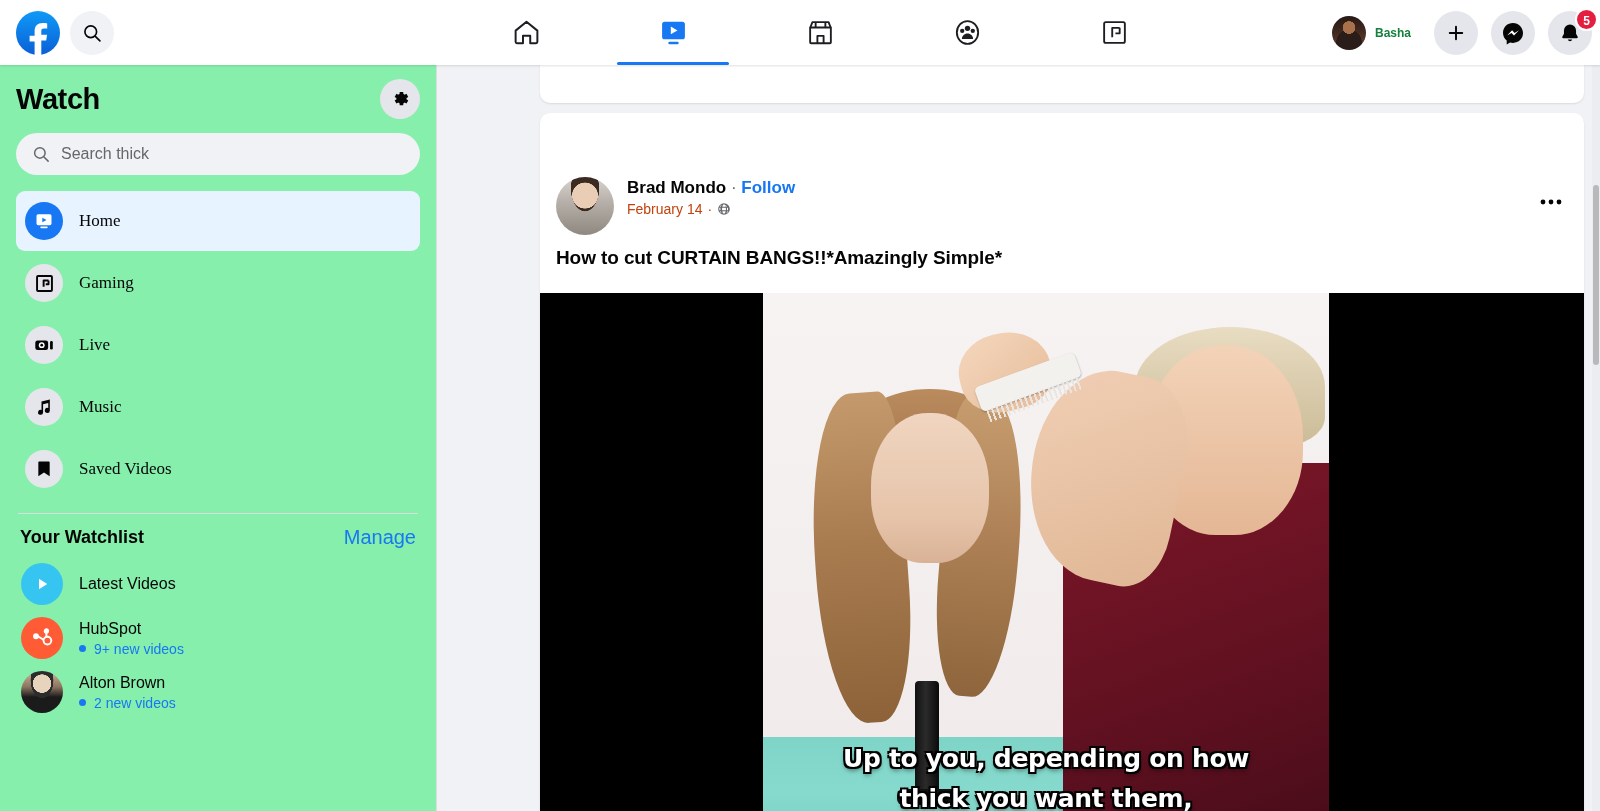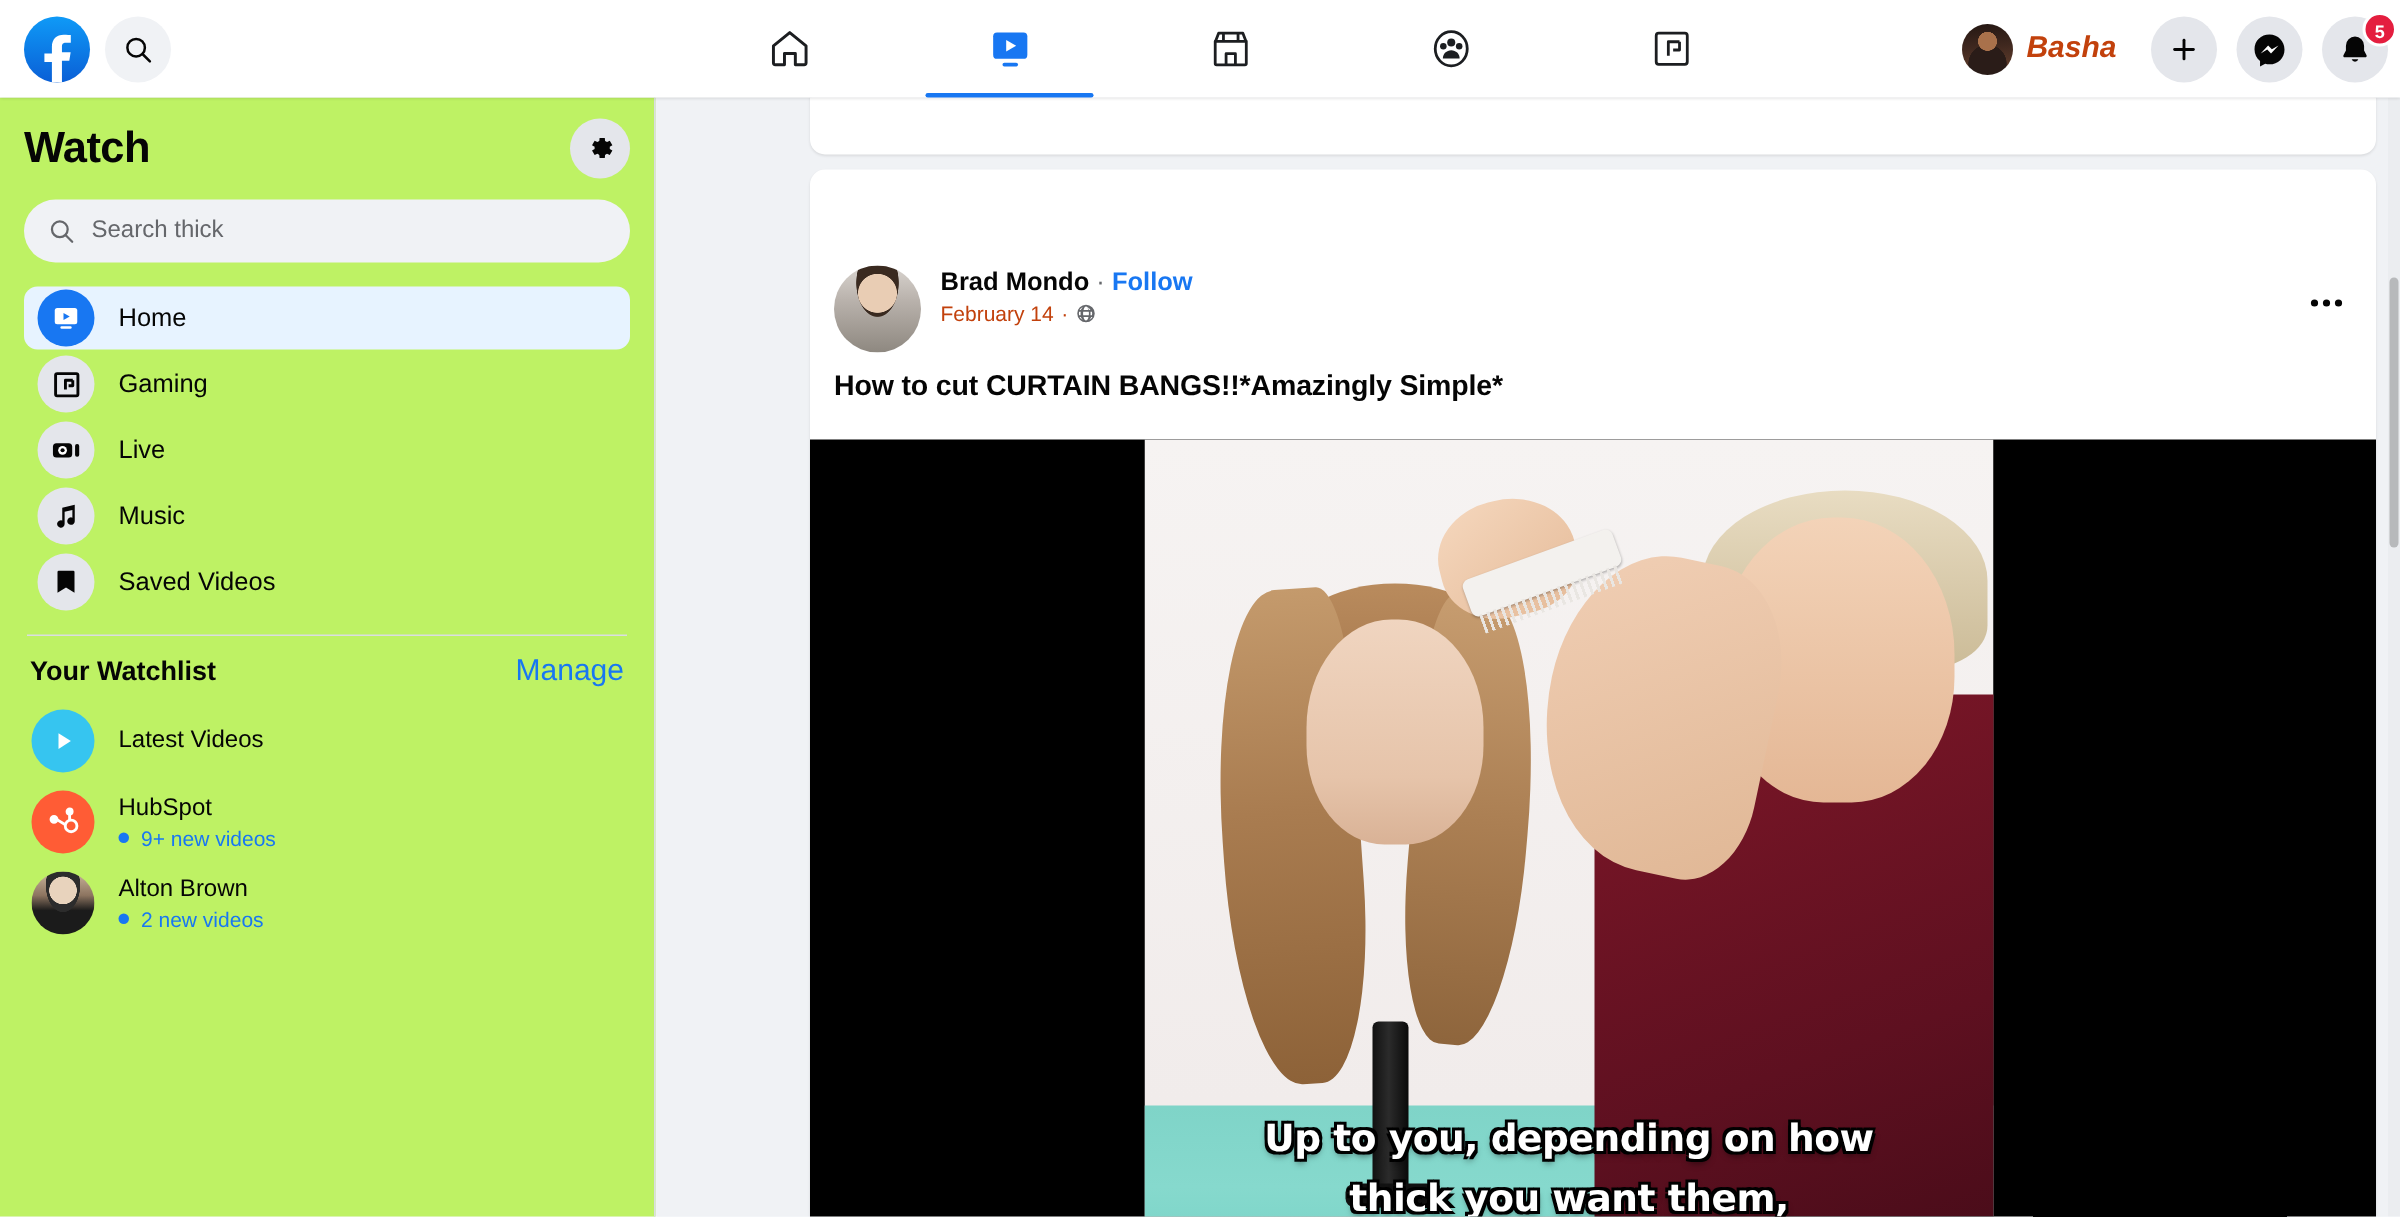--- a/index.html
+++ b/index.html
@@ -48,52 +48,53 @@
   }
   .profile-chip { display:flex; align-items:center; gap:9px; padding:3px 10px 3px 3px; border-radius:22px; }
   .avatar-basha {
     width:34px; height:34px; border-radius:50%;
     background:
       radial-gradient(circle at 50% 34%, #a9714b 0 22%, rgba(0,0,0,0) 23%),
       radial-gradient(circle at 50% 78%, #2a1c18 0 40%, rgba(0,0,0,0) 41%),
       linear-gradient(175deg,#241713 0%,#40281f 45%,#6b4430 100%);
     background-color:#3a2520;
   }
-  .profile-name { font-size:20px; font-weight:600; color:#c2410c;font-style:italic; }
+  .profile-name { font-size:12px; font-weight:600; color:#15803d; }
   .round-btn {
     width:44px; height:44px; border-radius:50%; background:#e4e6eb;
     display:flex; align-items:center; justify-content:center; position:relative;
   }
   .badge {
     position:absolute; top:-3px; right:-6px; min-width:23px; height:23px;
     background:#e41e3f; color:#fff; border-radius:12px;
     font-size:12px; font-weight:700; line-height:23px; text-align:center;
     padding:0 5px; border:2px solid #fff;
   }
 
   
   .sidebar {
     position:absolute; top:65px; left:0; width:437px; height:746px;
-    background:#bef264; border-right:1px solid #dadde1;
+    background:#86efac; border-right:1px solid #dadde1;
     padding:14px 16px 0 16px; overflow:hidden;
   }
   .side-title-row { display:flex; align-items:center; justify-content:space-between; margin-bottom:14px; }
   .side-title { font-size:29px; font-weight:700; letter-spacing:-0.4px; }
   .gear-btn { width:40px; height:40px; border-radius:50%; background:#e4e6eb;
     display:flex; align-items:center; justify-content:center; }
   .side-search {
     height:42px; border-radius:21px; background:#f0f2f5;
     display:flex; align-items:center; gap:11px; padding:0 16px; margin-bottom:16px;
   }
   .side-search .ph { font-size:16px; color:#65676b; }
 
   .nav-list { display:flex; flex-direction:column; gap:2px; }
   .nav-item {
-    height:42px; border-radius:9px; display:flex; align-items:center; gap:16px;
+    height:60px; border-radius:9px; display:flex; align-items:center; gap:16px;
     padding:0 9px;
+    font-family:Liberation Serif, serif;
   }
   .nav-item.sel { background:#e7f3ff; }
   .nav-ico {
     width:38px; height:38px; border-radius:50%; background:#e4e6eb;
     display:flex; align-items:center; justify-content:center; flex:0 0 38px;
   }
   .nav-ico.blue { background:#1877f2; }
   .nav-label { font-size:17px; font-weight:500; color:#050505; }
 
   .divider { height:1px; background:#dadde1; margin:14px 2px 12px 2px; }

